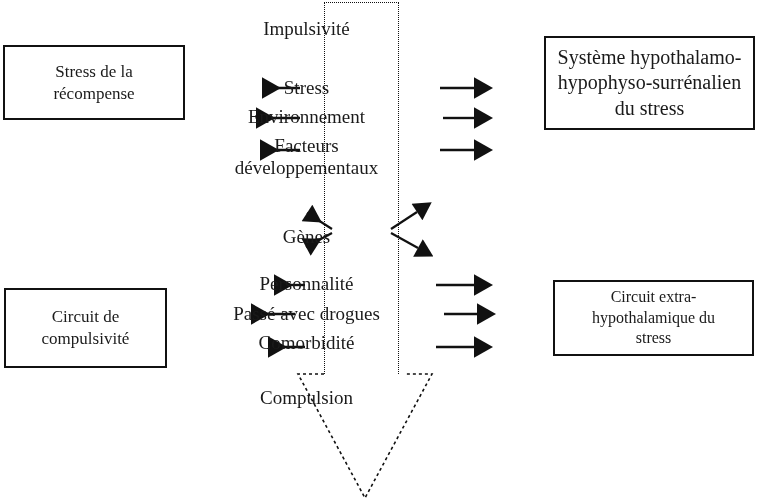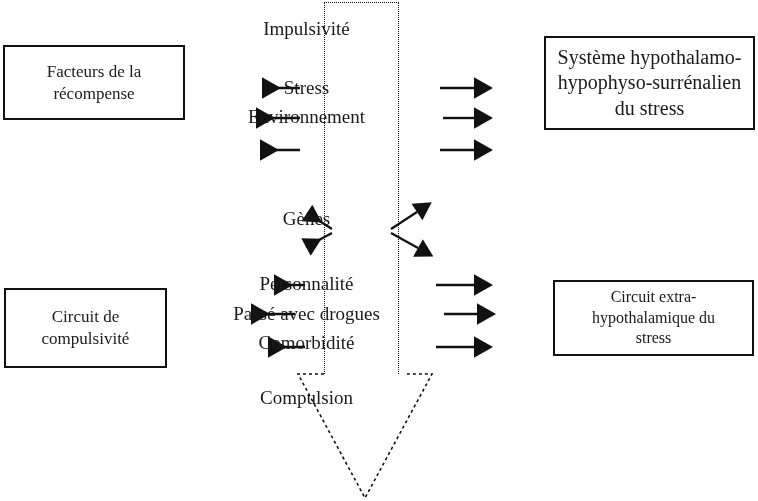--- a/index.html
+++ b/index.html
@@ -68,21 +68,21 @@
     text-align: center;
     font-size: 19px;
     line-height: 1.18;
     white-space: pre-line;
     pointer-events: none;
   }
   #lbl-impulsivite { top: 18px; }
   #lbl-stress      { top: 77px; }
   #lbl-environnement { top: 106px; }
   #lbl-facteurs    { top: 135px; }
-  #lbl-genes       { top: 208px; }
+  #lbl-genes       { top: 226px; }
   #lbl-personnalite{ top: 273px; }
   #lbl-passe       { top: 303px; }
   #lbl-comorbidite { top: 332px; }
   #lbl-compulsion  { top: 387px; }
 
   
   #arrows {
     position: absolute;
     left: 0;
     top: 0;
@@ -136,27 +136,29 @@
       <line x1="332" y1="229" x2="307" y2="213" marker-end="url(#ah-left)"></line>
       <line x1="332" y1="233" x2="306" y2="247" marker-end="url(#ah-left)"></line>
       <line x1="391" y1="229" x2="417" y2="212" marker-end="url(#ah-right)"></line>
       <line x1="391" y1="233" x2="418" y2="248" marker-end="url(#ah-right)"></line>
     </g>
   </svg>
 
   <div class="band-label" id="lbl-impulsivite">Impulsivité</div>
   <div class="band-label" id="lbl-stress">Stress</div>
   <div class="band-label" id="lbl-environnement">Environnement</div>
+  <div class="band-label" id="lbl-facteurs">Facteurs
+développementaux</div>
   <div class="band-label" id="lbl-genes">Gènes</div>
   <div class="band-label" id="lbl-personnalite">Personnalité</div>
   <div class="band-label" id="lbl-passe">Passé avec drogues</div>
   <div class="band-label" id="lbl-comorbidite">Comorbidité</div>
   <div class="band-label" id="lbl-compulsion">Compulsion</div>
 
-  <div class="corner-box" id="box-reward">Facteurs de la
+  <div class="corner-box" id="box-reward">Stress de la
 récompense</div>
   <div class="corner-box" id="box-hpa">Système hypothalamo-
 hypophyso-surrénalien
 du stress</div>
   <div class="corner-box" id="box-compulsivity">Circuit de
 compulsivité</div>
   <div class="corner-box" id="box-extrahypo">Circuit extra-
 hypothalamique du
 stress</div>
 

